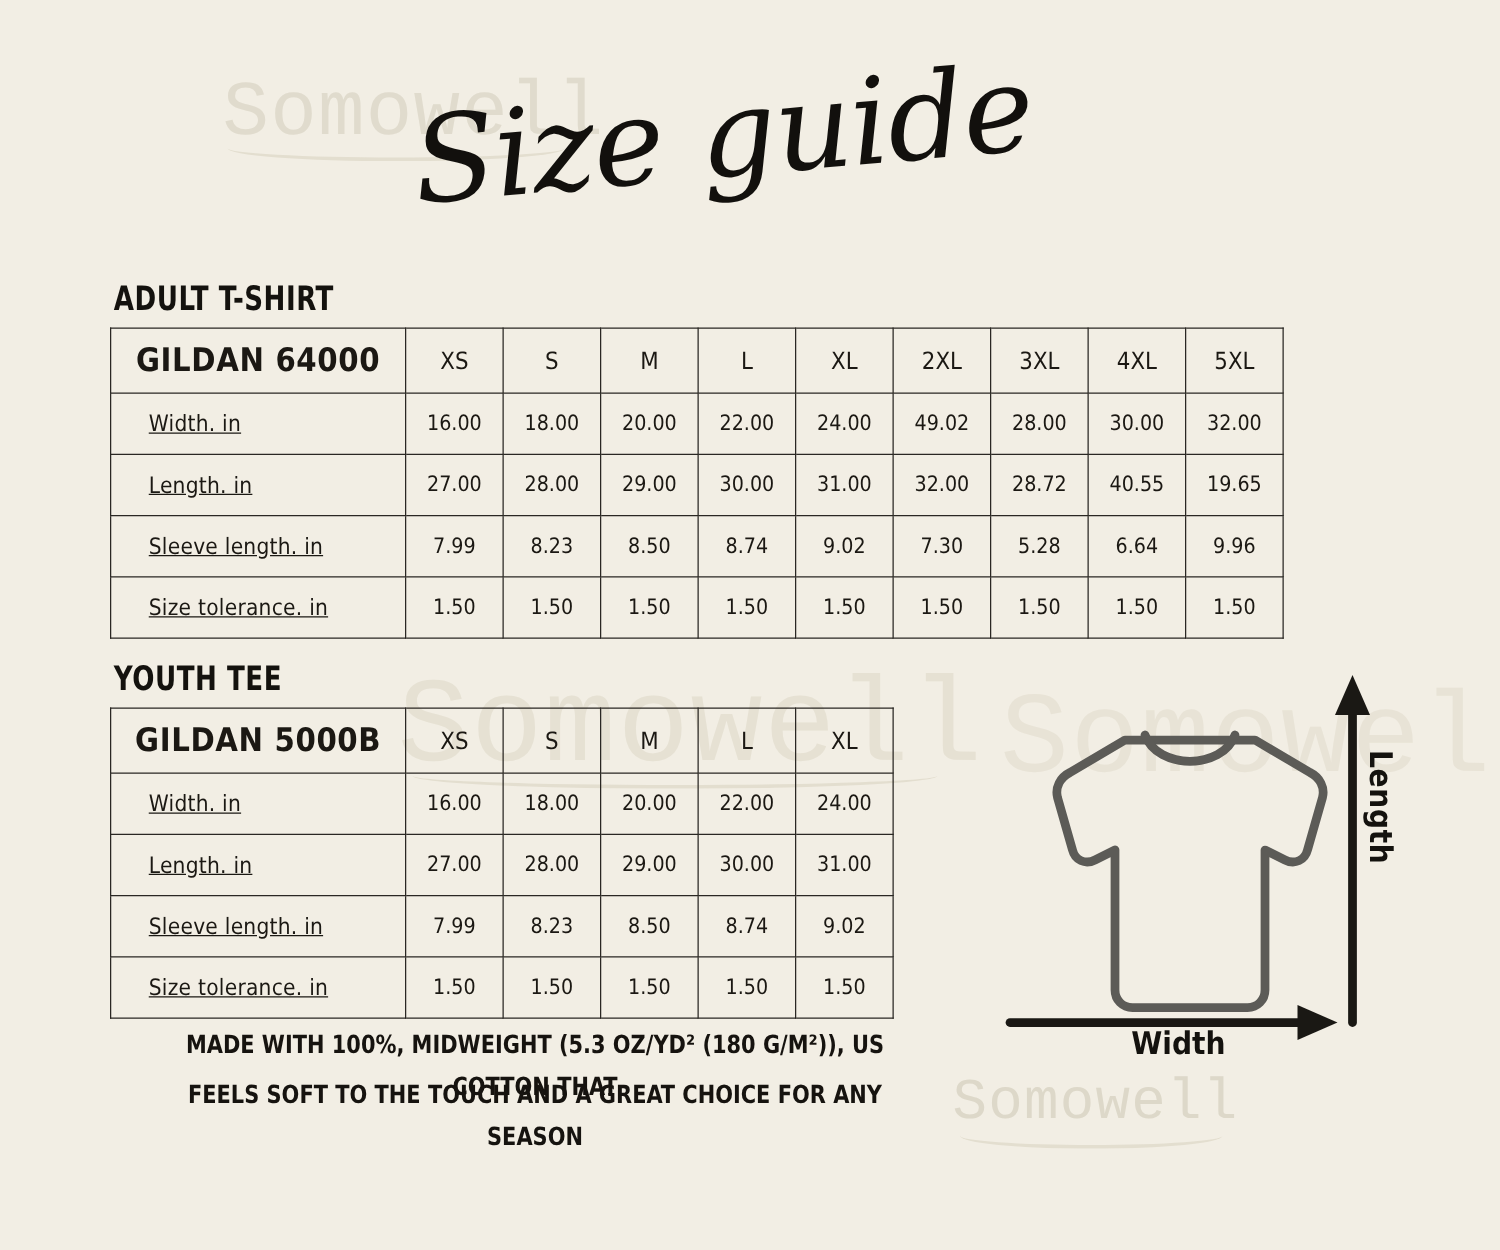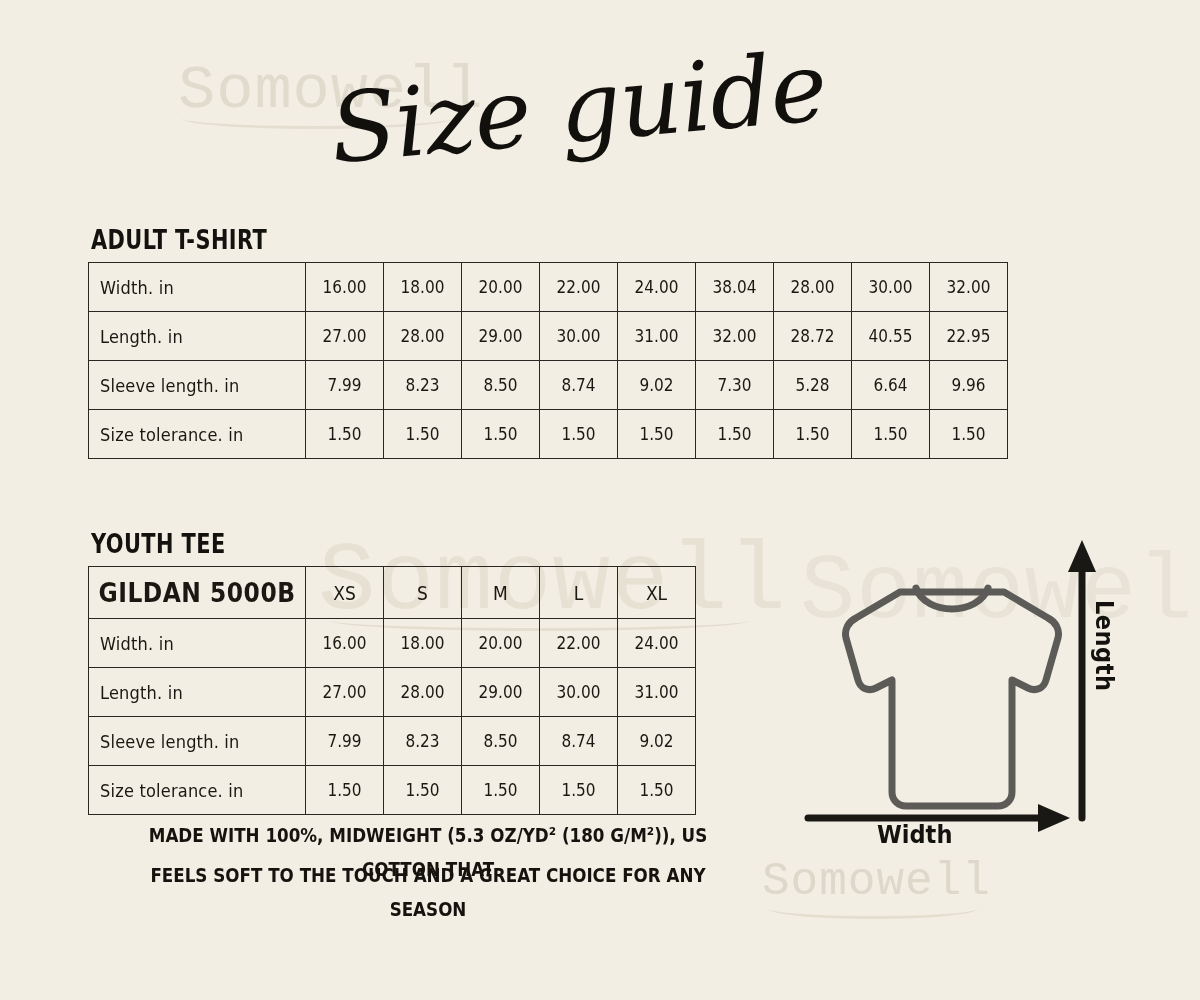--- a/index.html
+++ b/index.html
@@ -79,23 +79,24 @@
     border: 1px solid #2a2723;
     text-align: center;
     font-size: 17px;
     color: #1b1813;
     font-family: "DejaVu Sans Condensed", "Liberation Sans", sans-serif;
     padding: 0;
     transform: none;
   }
   td.rowlabel {
     text-align: left;
-    padding-left: 11px;
+    padding-left: 30px;
     font-size: 18px;
     letter-spacing: 0.2px;
+    text-decoration: underline;
   }
   td.brand {
     font-weight: 700;
     font-size: 26px;
     text-align: center;
     font-family: "DejaVu Sans Condensed", "Liberation Sans Narrow", "Liberation Sans", sans-serif;
     letter-spacing: 0.5px;
   }
   td.sizehead {
     font-weight: 400;
@@ -142,63 +143,75 @@
     font-size: 25px;
     color: #14120e;
   }
   #len-label {
     left: 1090px;
     top: 600px;
     writing-mode: vertical-rl;
     letter-spacing: 0.5px;
   }
   #wid-label {
-    left: 877px;
+    left: 905px;
     top: 820px;
   }
 </style>
 </head>
 <body>
 
 <div class="watermark" id="wm1">Somowell</div>
 <div class="wm-swoosh" id="wm1s"></div>
 <div class="watermark" id="wm2">Somowell</div>
 <div class="wm-swoosh" id="wm2s"></div>
 <div class="watermark" id="wm3">Somowell</div>
 <div class="wm-swoosh" id="wm3s"></div>
 <div class="watermark" id="wm4">Somowell</div>
 
 <div class="title">Size guide</div>
 
 <div class="section-head" id="adult-head">ADULT T-SHIRT</div>
 <table id="adult-table">
   <tbody>
+    <tr class="headrow">
+      <td class="brand">GILDAN 64000</td>
+      <td class="sizehead datacell">XS</td>
+      <td class="sizehead datacell">S</td>
+      <td class="sizehead datacell">M</td>
+      <td class="sizehead datacell">L</td>
+      <td class="sizehead datacell">XL</td>
+      <td class="sizehead datacell">2XL</td>
+      <td class="sizehead datacell">3XL</td>
+      <td class="sizehead datacell">4XL</td>
+      <td class="sizehead datacell">5XL</td>
+    </tr>
     <tr>
       <td class="rowlabel">Width. in</td>
       <td class="datacell">16.00</td>
       <td class="datacell">18.00</td>
       <td class="datacell">20.00</td>
       <td class="datacell">22.00</td>
       <td class="datacell">24.00</td>
-      <td class="datacell">38.04</td>
+      <td class="datacell">49.02</td>
       <td class="datacell">28.00</td>
       <td class="datacell">30.00</td>
       <td class="datacell">32.00</td>
     </tr>
     <tr>
       <td class="rowlabel">Length. in</td>
       <td class="datacell">27.00</td>
       <td class="datacell">28.00</td>
       <td class="datacell">29.00</td>
       <td class="datacell">30.00</td>
       <td class="datacell">31.00</td>
       <td class="datacell">32.00</td>
       <td class="datacell">28.72</td>
       <td class="datacell">40.55</td>
-      <td class="datacell">22.95</td>
+      <td class="datacell">19.65</td>
     </tr>
     <tr>
       <td class="rowlabel">Sleeve length. in</td>
       <td class="datacell">7.99</td>
       <td class="datacell">8.23</td>
       <td class="datacell">8.50</td>
       <td class="datacell">8.74</td>
       <td class="datacell">9.02</td>
       <td class="datacell">7.30</td>
       <td class="datacell">5.28</td>

